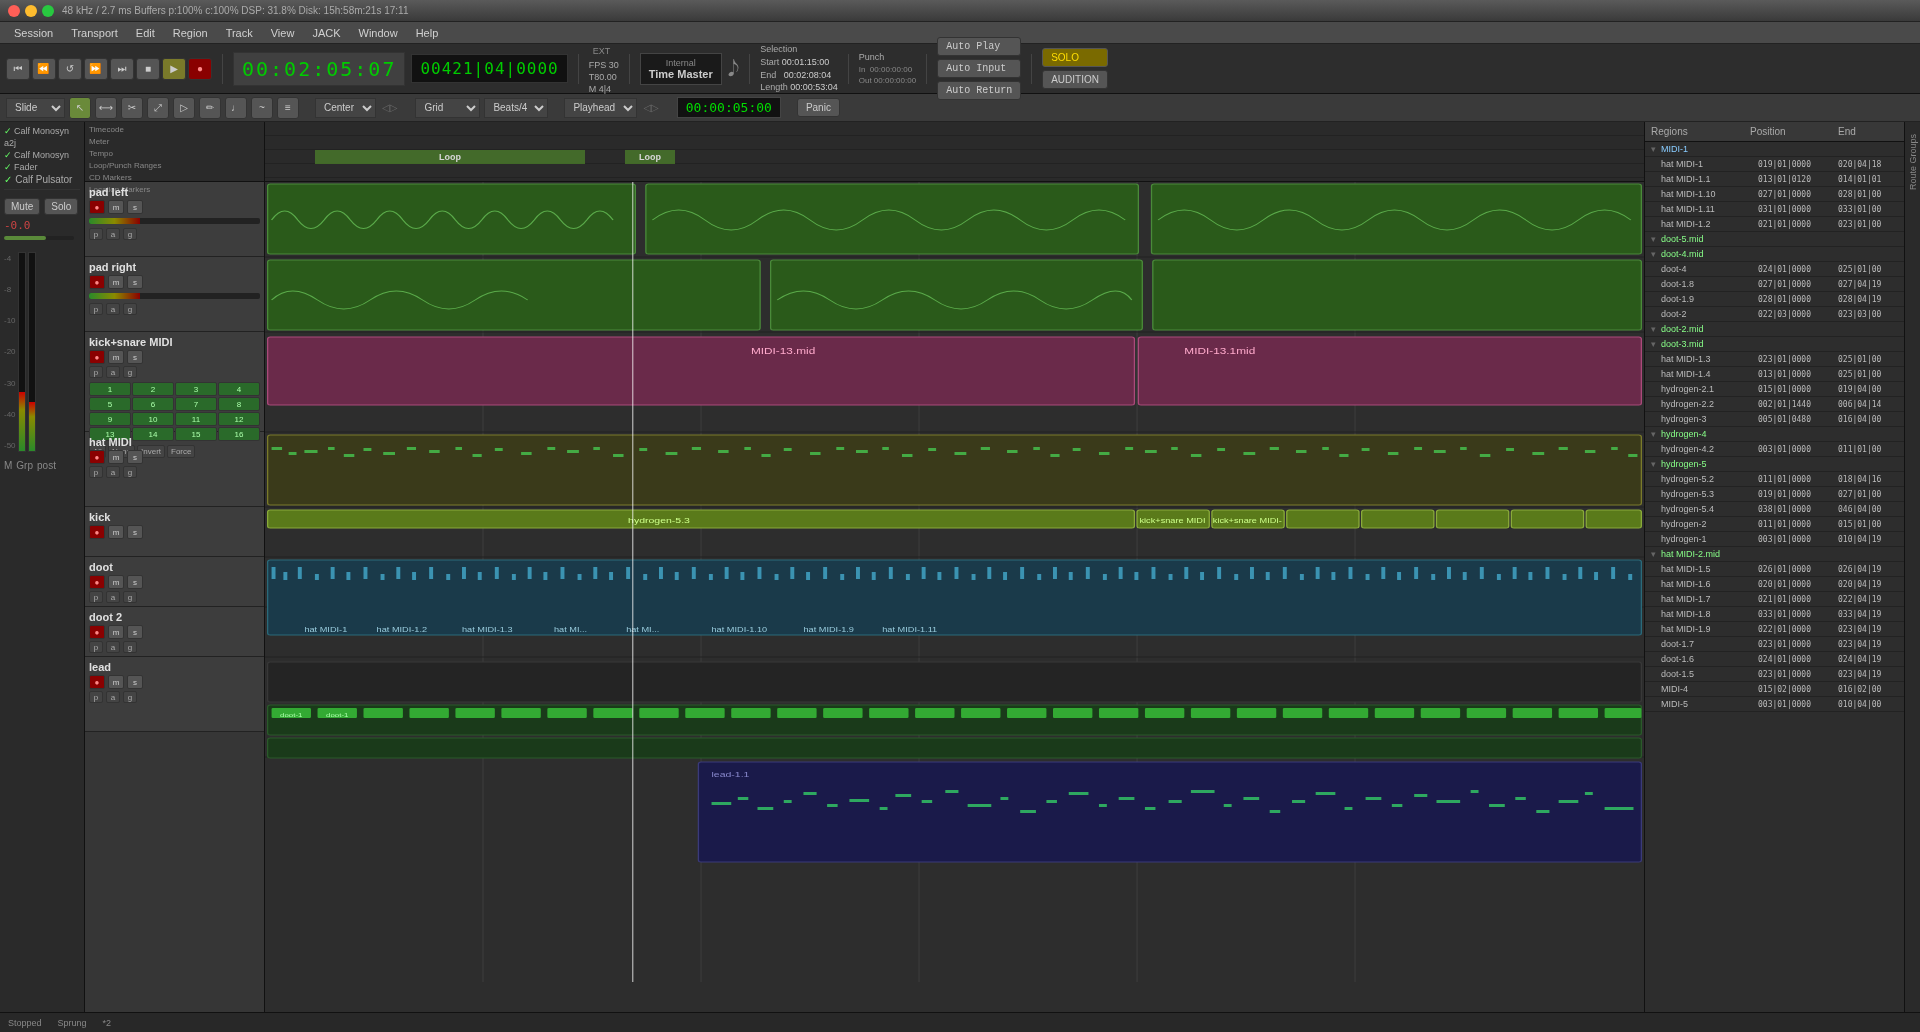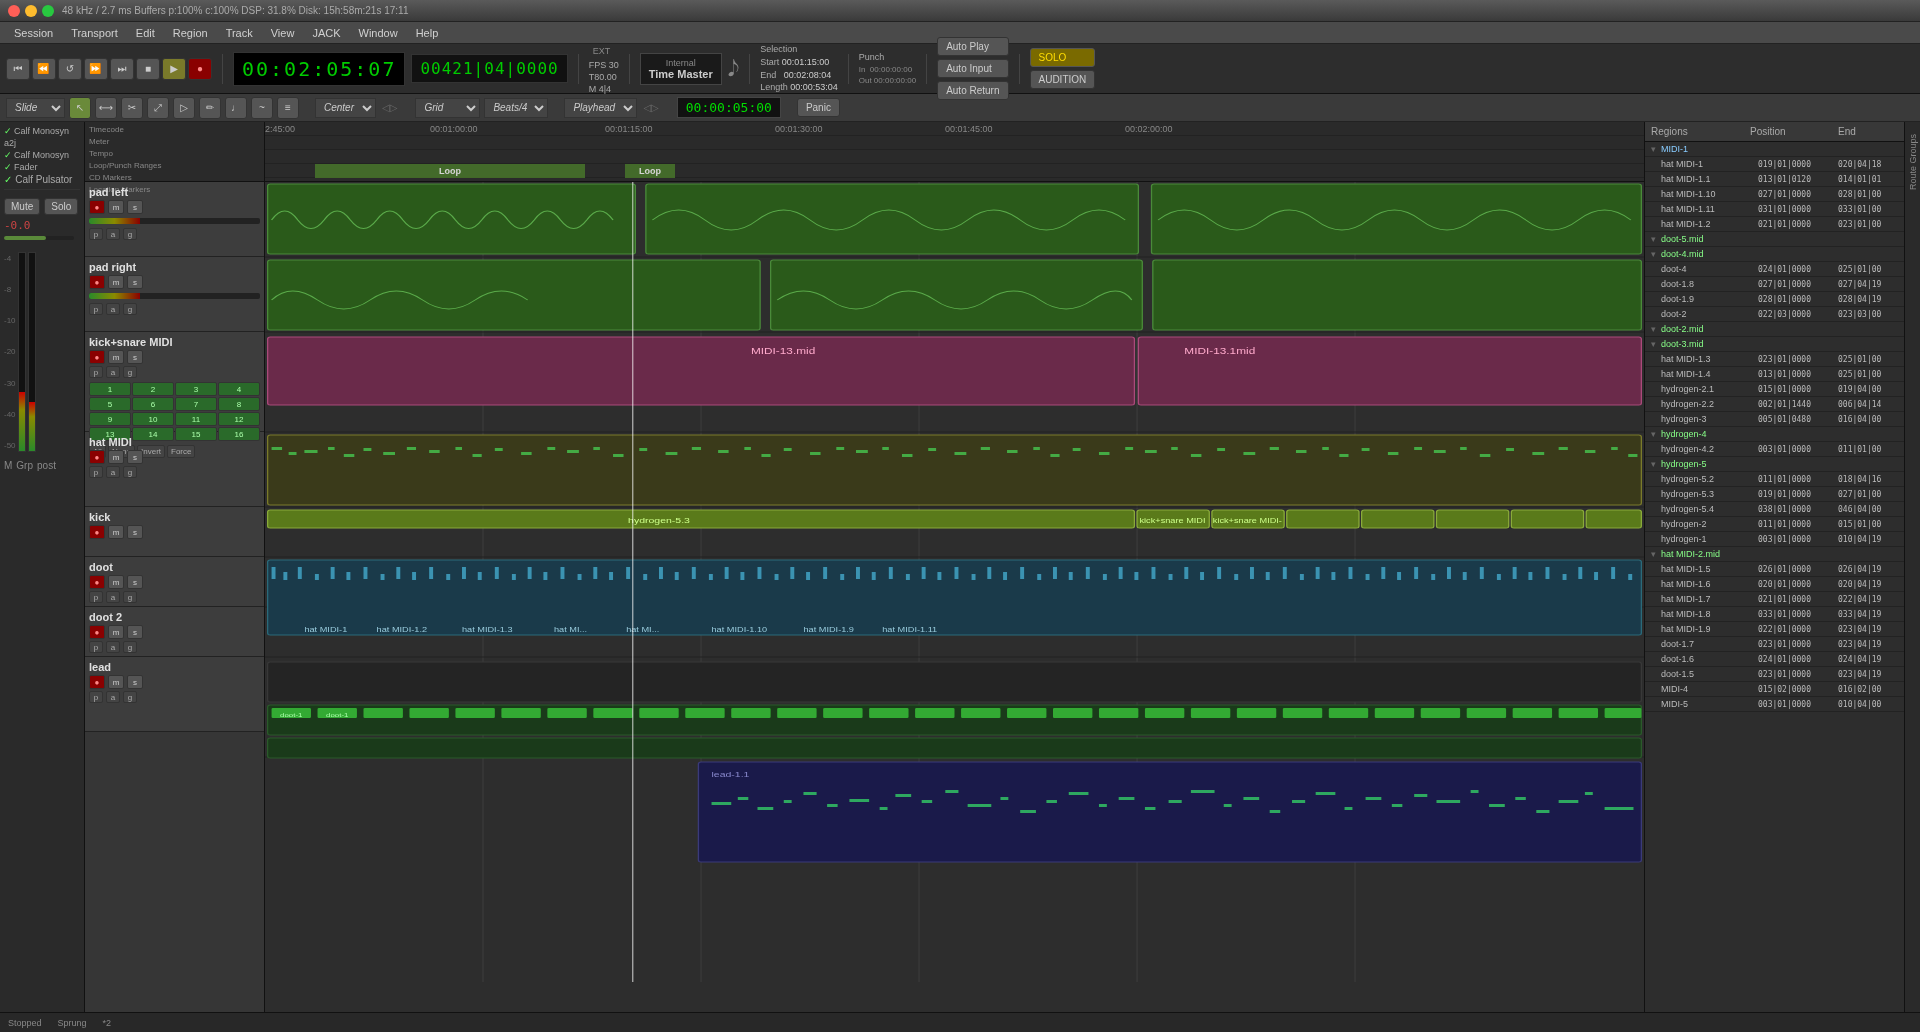--- a/index.html
+++ b/index.html
@@ -70,21 +70,21 @@
       background: #555;
       border: 1px solid #333;
       border-radius: 3px;
       cursor: pointer;
       display: flex; align-items: center; justify-content: center;
       font-size: 10px; color: #ccc;
     }
     .transport-btn.active { background: #7a7a2a; }
     
     #time-display {
-      background: #000000;
+      background: #404040;
       border: 1px solid #333;
       padding: 4px 8px;
       font-family: monospace;
       font-size: 20px;
       color: #00cc00;
       letter-spacing: 2px;
     }
     #bars-display {
       background: #111;
       border: 1px solid #333;
@@ -165,21 +165,20 @@
       font-size: 10px; color: #ccc;
     }
     .tool-btn.active { background: #6a8a3a; }
     .toolbar-select {
       background: #444;
       border: 1px solid #333;
       color: #ccc;
       font-size: 10px;
       padding: 2px 4px;
       height: 20px;
-      font-style: italic;
     }
     .playhead-time {
       background: #111;
       border: 1px solid #444;
       padding: 2px 8px;
       font-family: monospace;
       font-size: 13px;
       color: #00dd00;
     }
 
@@ -607,21 +606,21 @@
   <div class="divider"></div>
 
   <div class="punch-info">
     <div>Punch</div>
     <div style="color:#888; font-size:8px;">In &nbsp;<span>00:00:00:00</span></div>
     <div style="color:#888; font-size:8px;">Out <span>00:00:00:00</span></div>
   </div>
 
   <div class="divider"></div>
 
-  <div style="display:flex; flex-direction:column; gap:3px;">
+  <div style="display:flex; flex-direction:column; gap:3px;font-family:Liberation Mono, monospace;">
     <div class="auto-btn">Auto Play</div>
     <div class="auto-btn">Auto Input</div>
     <div class="auto-btn">Auto Return</div>
   </div>
 
   <div class="divider"></div>
 
   <div style="display:flex; flex-direction:column; gap:3px;">
     <div class="solo-btn">SOLO</div>
     <div class="audition-btn">AUDITION</div>
@@ -890,28 +889,20 @@
           <div class="track-pag-btn">g</div>
         </div>
       </div>
 
     </div>
 
     <div id="ruler-area">
 
       <div id="ruler">
 
-        <div class="ruler-row">
-          <span style="position:absolute; left:0px;">2:45:00</span>
-          <span style="position:absolute; left:165px;">00:01:00:00</span>
-          <span style="position:absolute; left:340px;">00:01:15:00</span>
-          <span style="position:absolute; left:510px;">00:01:30:00</span>
-          <span style="position:absolute; left:680px;">00:01:45:00</span>
-          <span style="position:absolute; left:860px;">00:02:00:00</span>
-        </div>
 
         <div class="ruler-row"></div>
 
         <div class="ruler-row"></div>
 
         <div class="ruler-row" style="position:relative;">
           <div class="loop-marker" style="left:50px; width:270px;">Loop</div>
           <div class="loop-marker" style="left:360px; width:50px;">Loop</div>
         </div>
 

